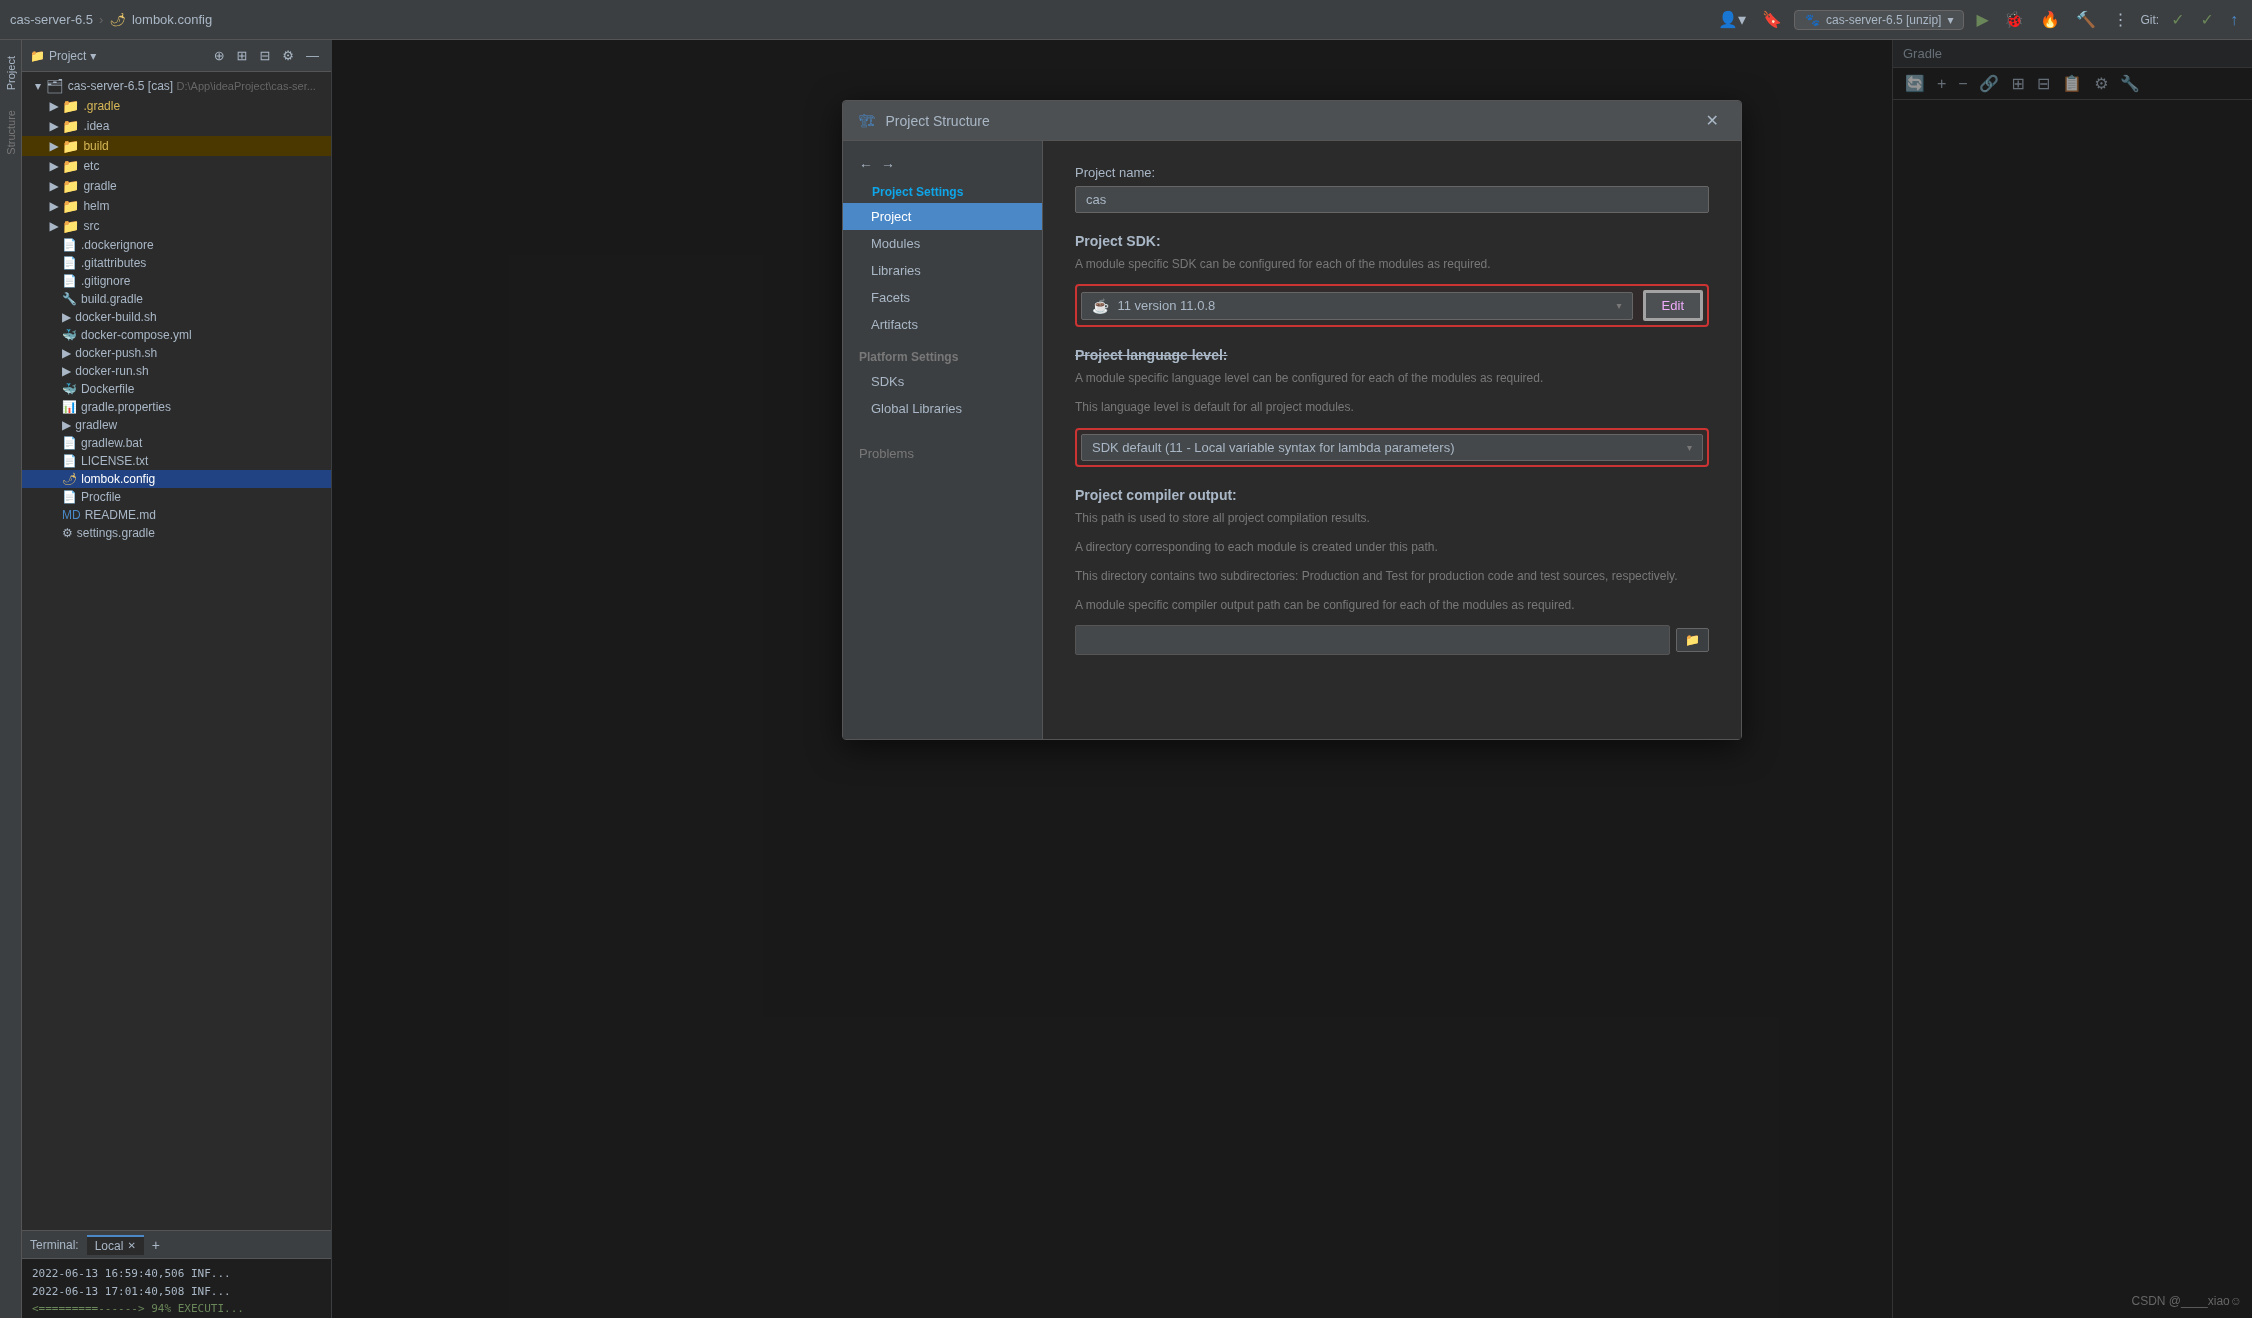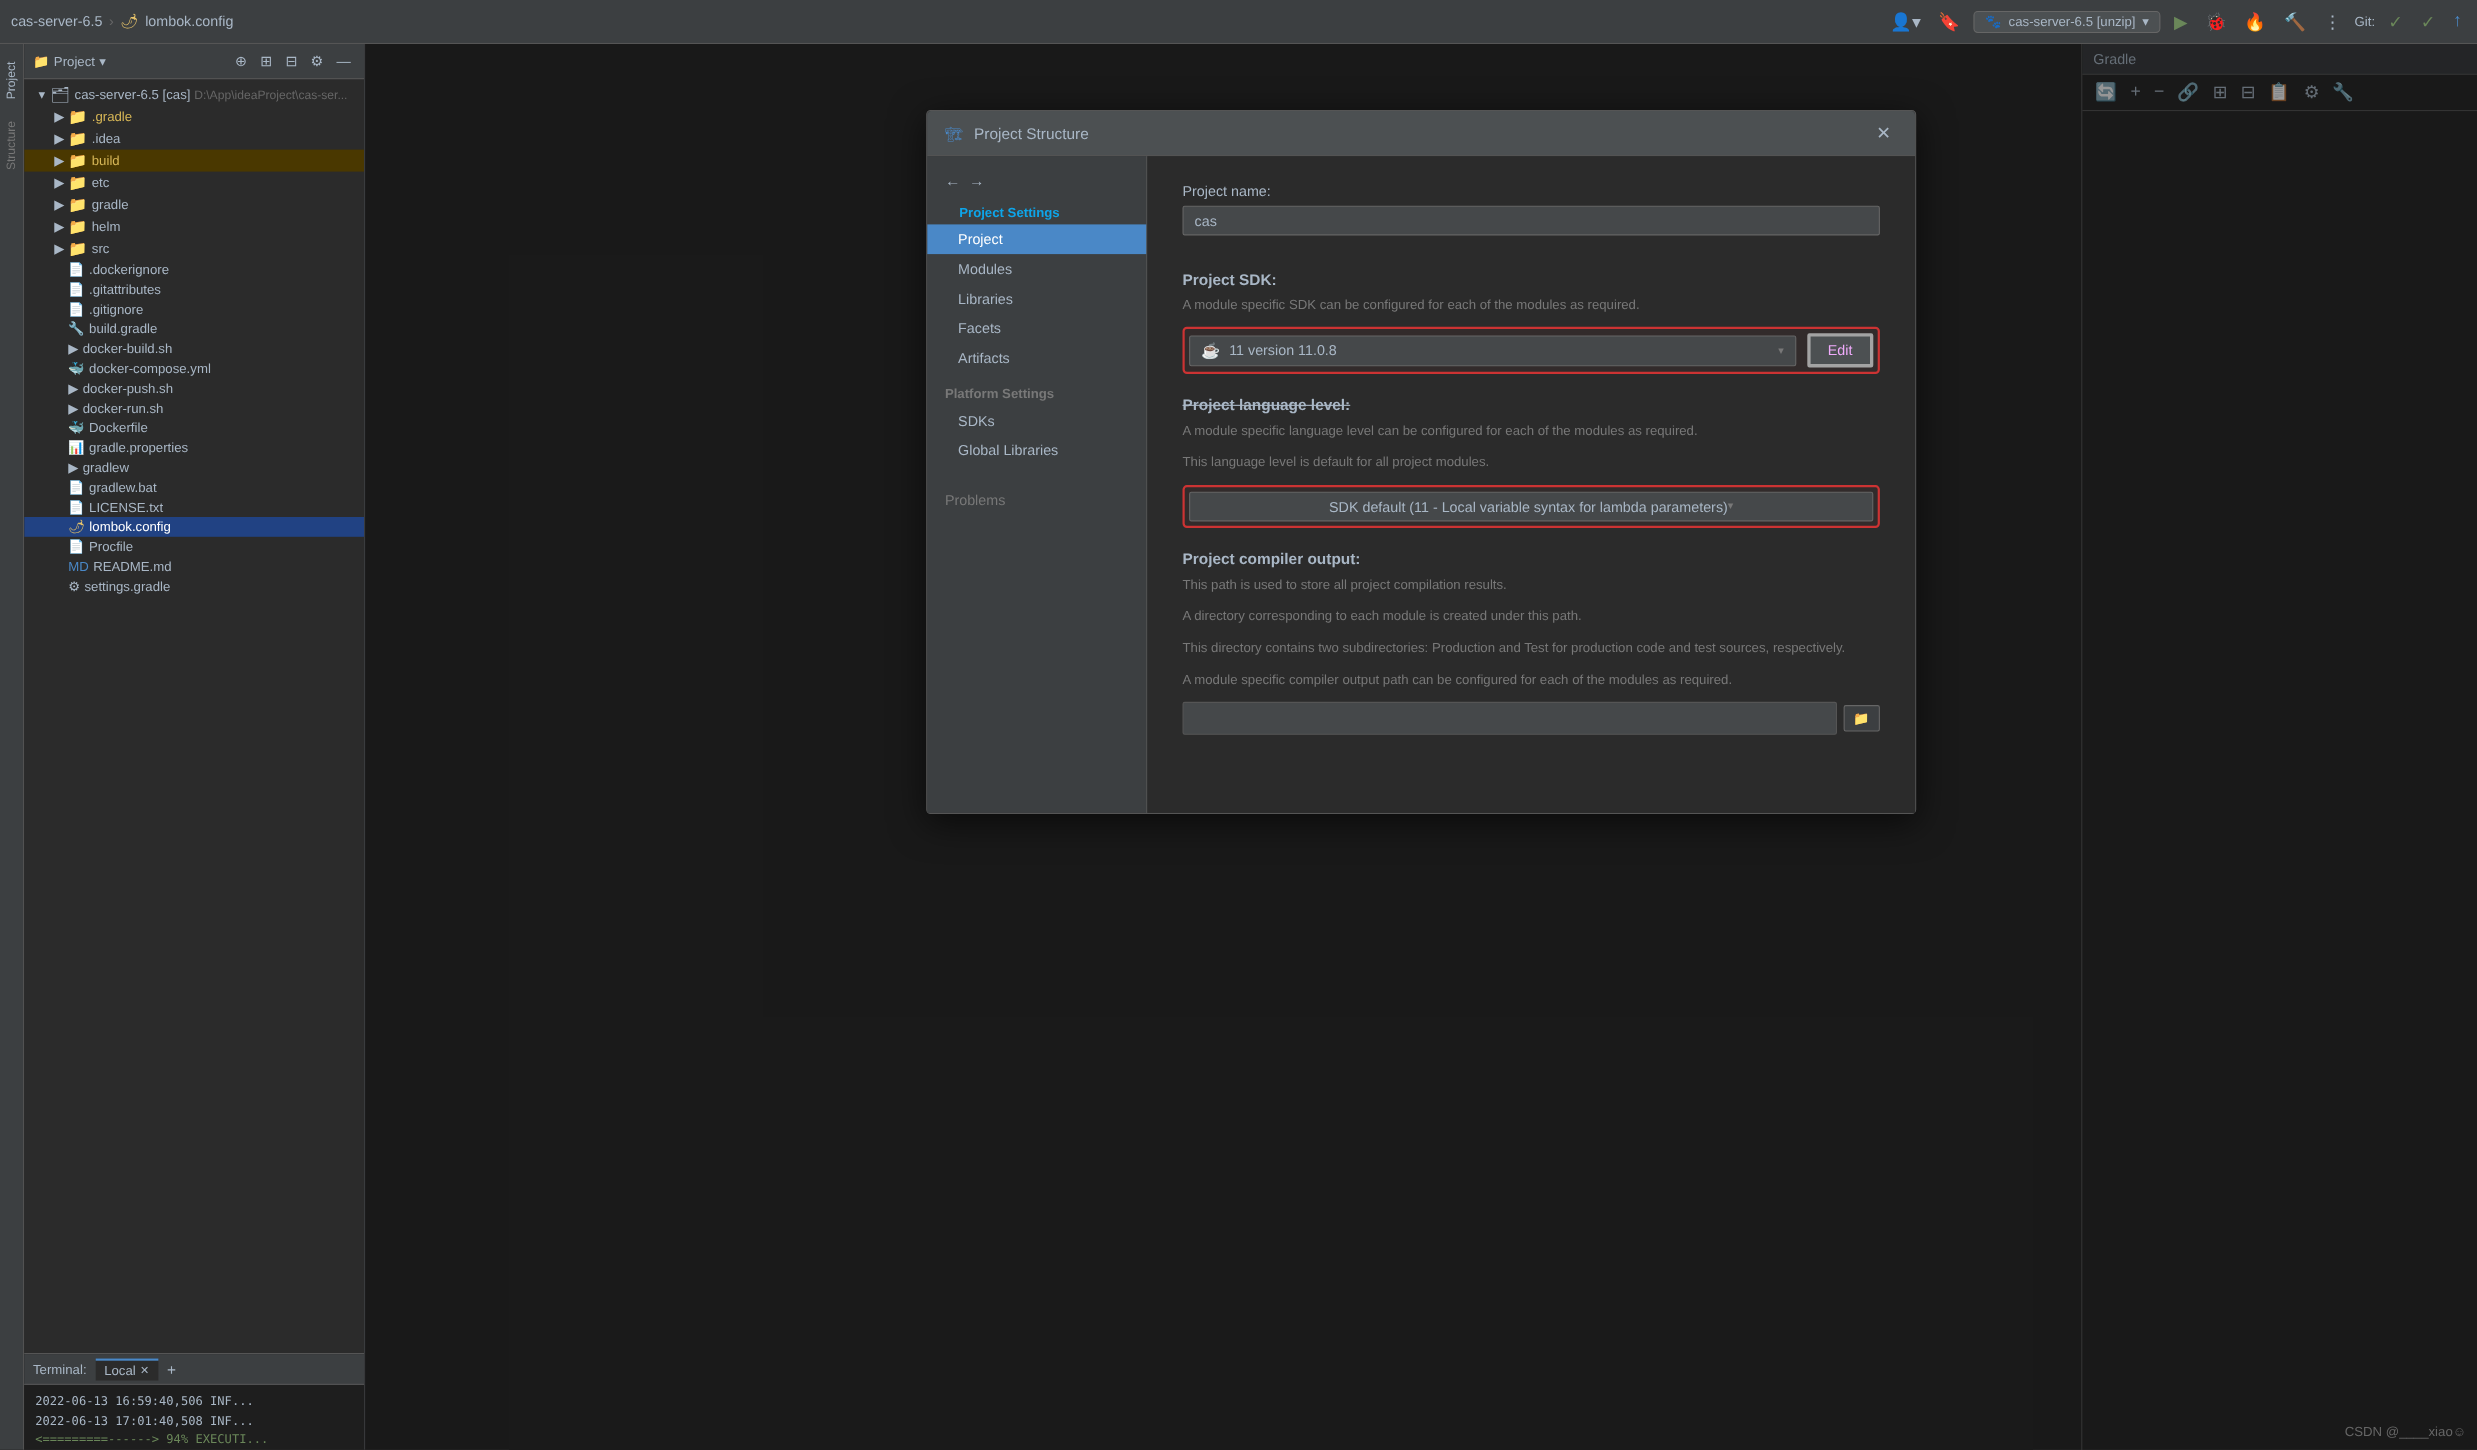--- a/index.html
+++ b/index.html
@@ -296,21 +296,21 @@
     }
     .text-input {
       width: 100%;
       background: #45484a;
       border: 1px solid #666;
       border-radius: 2px;
       padding: 5px 10px;
       color: #a9b7c6;
       font-size: 13px;
       outline: none;
-      margin-bottom: 32px;
+      margin-bottom: 20px;
     }
 
     .section-title {
       font-size: 14px;
       color: #a9b7c6;
       font-weight: 600;
       margin-bottom: 6px;
     }
     .section-desc {
       font-size: 12px;
@@ -375,21 +375,21 @@
     .lang-dropdown {
       width: 100%;
       background: #45484a;
       border: 1px solid #666;
       border-radius: 2px;
       padding: 5px 10px;
       color: #a9b7c6;
       font-size: 13px;
       display: flex;
       align-items: center;
-      justify-content: center;
+      justify-content: space-between;
       cursor: pointer;
     }
 
     
     .compiler-output-row {
       display: flex;
       align-items: center;
       gap: 6px;
     }
     .compiler-input {

